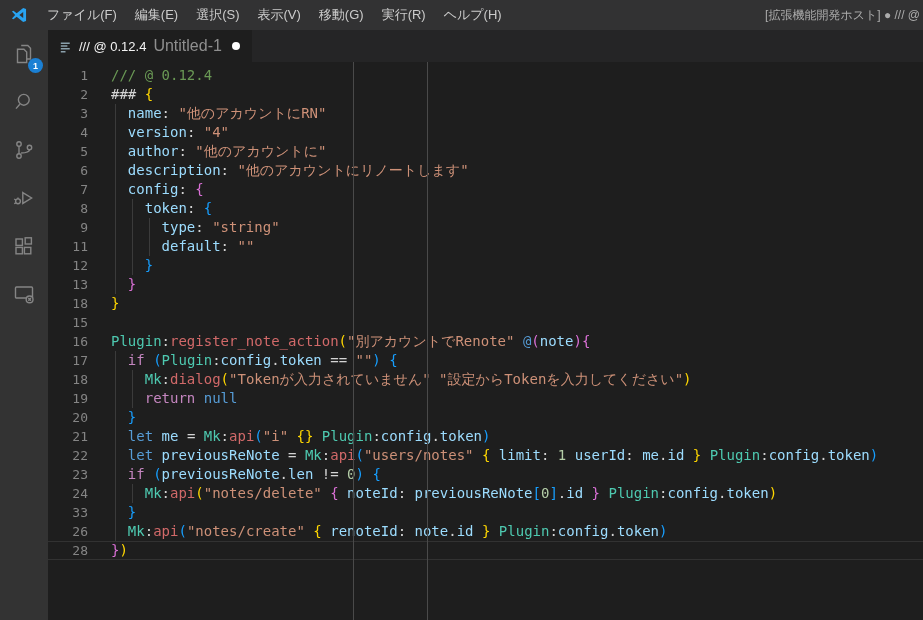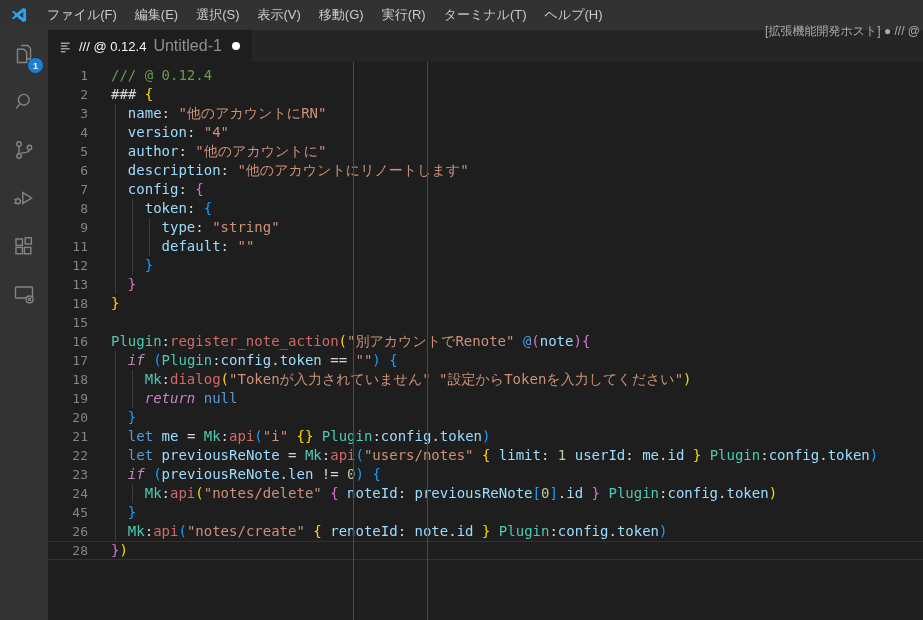--- a/index.html
+++ b/index.html
@@ -5,21 +5,21 @@
   html,body{margin:0;padding:0;background:#1e1e1e;}
   #app{position:relative;width:923px;height:620px;overflow:hidden;background:#701a75;
        font-family:"Liberation Sans",sans-serif;-webkit-font-smoothing:antialiased;}
 
   
   .titlebar{position:absolute;left:0;top:0;width:100%;height:30px;background:#323233;
             display:flex;align-items:center;color:#cccccc;font-size:13px;z-index:5;}
   .logo{width:18px;height:18px;margin:0 10px;flex:none;}
   .menus{display:flex;height:100%;}
   .menu-item{padding:0 9px;display:flex;align-items:center;height:100%;cursor:default;}
-  .window-title{position:absolute;right:3px;top:16px;height:30px;display:flex;align-items:center;
+  .window-title{position:absolute;right:3px;top:0;height:30px;display:flex;align-items:center;
                 color:#ababab;font-size:12px;white-space:nowrap;}
 
   
   .activitybar{position:absolute;left:0;top:30px;width:48px;bottom:0;background:#333333;
                display:flex;flex-direction:column;align-items:center;z-index:4;}
   .ab-item{width:48px;height:48px;display:flex;align-items:center;justify-content:center;
            position:relative;color:#858585;}
   .ab-item svg{width:24px;height:24px;stroke:currentColor;fill:none;stroke-width:1.4;}
   .badge{position:absolute;right:5px;bottom:5px;min-width:15px;height:15px;border-radius:50%;
          background:#1b80d4;color:#ffffff;font-size:9px;font-weight:bold;
@@ -40,41 +40,40 @@
   .row{display:flex;height:19px;line-height:19px;
        font-family:"DejaVu Sans Mono","Liberation Mono",monospace;}
   .row.current{box-shadow:inset 0 1px 0 #323232, inset 0 -1px 0 #323232;}
   .gutter{width:63px;flex:none;text-align:right;padding-right:23px;box-sizing:border-box;
           color:#858585;font-size:13px;}
   .code{white-space:pre;font-size:14px;position:relative;flex:1;}
   .guide{position:absolute;top:0;bottom:0;width:1px;background:#3b3b3b;}
 
   
   .tok-cm{color:#6A9955;} .tok-plain{color:#D4D4D4;} .tok-key{color:#9CDCFE;}
-  .tok-str{color:#CE9178;} .tok-kw{color:#C586C0;font-style:italic;} .tok-kw2{color:#569CD6;}
+  .tok-str{color:#CE9178;} .tok-kw{color:#C586C0;} .tok-kw2{color:#569CD6;}
   .tok-num{color:#B5CEA8;} .tok-ns{color:#4EC9B0;} .tok-fn{color:#D16969;}
   .tok-b1{color:#FFD700;} .tok-b2{color:#DA70D6;} .tok-b3{color:#179FFF;}
 </style>
 </head>
 <body>
 
 <div id="app">
 
   <div class="titlebar">
     <svg class="logo" viewBox="0 0 24 24">
       <path fill="#29a3f1" fill-rule="evenodd" d="M17.6 2.6 L21.4 4.1 L21.4 19.9 L17.6 21.4 L8.9 14.3 L4.6 17.8 L2.6 16.7 L6.9 12 L2.6 7.3 L4.6 6.2 L8.9 9.7 Z M17.6 8.1 L12.5 12 L17.6 15.9 Z"></path>
     </svg>
     <div class="menus" id="menu-bar">
         <div class="menu-item">ファイル(F)</div>
         <div class="menu-item">編集(E)</div>
         <div class="menu-item">選択(S)</div>
         <div class="menu-item">表示(V)</div>
         <div class="menu-item">移動(G)</div>
         <div class="menu-item">実行(R)</div>
-        <div class="menu-item">ターミナル(T)</div>
         <div class="menu-item">ヘルプ(H)</div>
       </div>
     <div class="window-title">[拡張機能開発ホスト] ● /// @</div>
   </div>
 
   <div class="activitybar" id="activity-bar">
       <div class="ab-item">
         <svg viewBox="0 0 24 24">
           <path d="M9.2 3.5h6.6l2.7 2.7V17h-3.6"></path>
           <path d="M5.5 7.2h6.4l2.8 2.8v10.5H5.5z"></path>
@@ -219,21 +218,21 @@
         </div>
         <div class="row">
           <div class="gutter">23</div>
           <div class="code"><span class="guide" style="left: calc(0ch + 4px);"></span><span class="tok-plain">  </span><span class="tok-kw">if</span><span class="tok-plain"> </span><span class="tok-b3">(</span><span class="tok-key">previousReNote</span><span class="tok-plain">.</span><span class="tok-key">len</span><span class="tok-plain"> != </span><span class="tok-num">0</span><span class="tok-b3">)</span><span class="tok-plain"> </span><span class="tok-b3">{</span></div>
         </div>
         <div class="row">
           <div class="gutter">24</div>
           <div class="code"><span class="guide" style="left: calc(0ch + 4px);"></span><span class="guide" style="left: calc(2ch + 4px);"></span><span class="tok-plain">    </span><span class="tok-ns">Mk</span><span class="tok-plain">:</span><span class="tok-fn">api</span><span class="tok-b1">(</span><span class="tok-str">"notes/delete"</span><span class="tok-plain"> </span><span class="tok-b2">{</span><span class="tok-plain"> </span><span class="tok-key">noteId</span><span class="tok-plain">: </span><span class="tok-key">previousReNote</span><span class="tok-b3">[</span><span class="tok-num">0</span><span class="tok-b3">]</span><span class="tok-plain">.</span><span class="tok-key">id</span><span class="tok-plain"> </span><span class="tok-b2">}</span><span class="tok-plain"> </span><span class="tok-ns">Plugin</span><span class="tok-plain">:</span><span class="tok-key">config</span><span class="tok-plain">.</span><span class="tok-key">token</span><span class="tok-b1">)</span></div>
         </div>
         <div class="row">
-          <div class="gutter">45</div>
+          <div class="gutter">33</div>
           <div class="code"><span class="guide" style="left: calc(0ch + 4px);"></span><span class="tok-plain">  </span><span class="tok-b3">}</span></div>
         </div>
         <div class="row">
           <div class="gutter">26</div>
           <div class="code"><span class="guide" style="left: calc(0ch + 4px);"></span><span class="tok-plain">  </span><span class="tok-ns">Mk</span><span class="tok-plain">:</span><span class="tok-fn">api</span><span class="tok-b3">(</span><span class="tok-str">"notes/create"</span><span class="tok-plain"> </span><span class="tok-b1">{</span><span class="tok-plain"> </span><span class="tok-key">renoteId</span><span class="tok-plain">: </span><span class="tok-key">note</span><span class="tok-plain">.</span><span class="tok-key">id</span><span class="tok-plain"> </span><span class="tok-b1">}</span><span class="tok-plain"> </span><span class="tok-ns">Plugin</span><span class="tok-plain">:</span><span class="tok-key">config</span><span class="tok-plain">.</span><span class="tok-key">token</span><span class="tok-b3">)</span></div>
         </div>
         <div class="row current">
           <div class="gutter">28</div>
           <div class="code"><span class="tok-b2">}</span><span class="tok-b1">)</span></div>
         </div>

